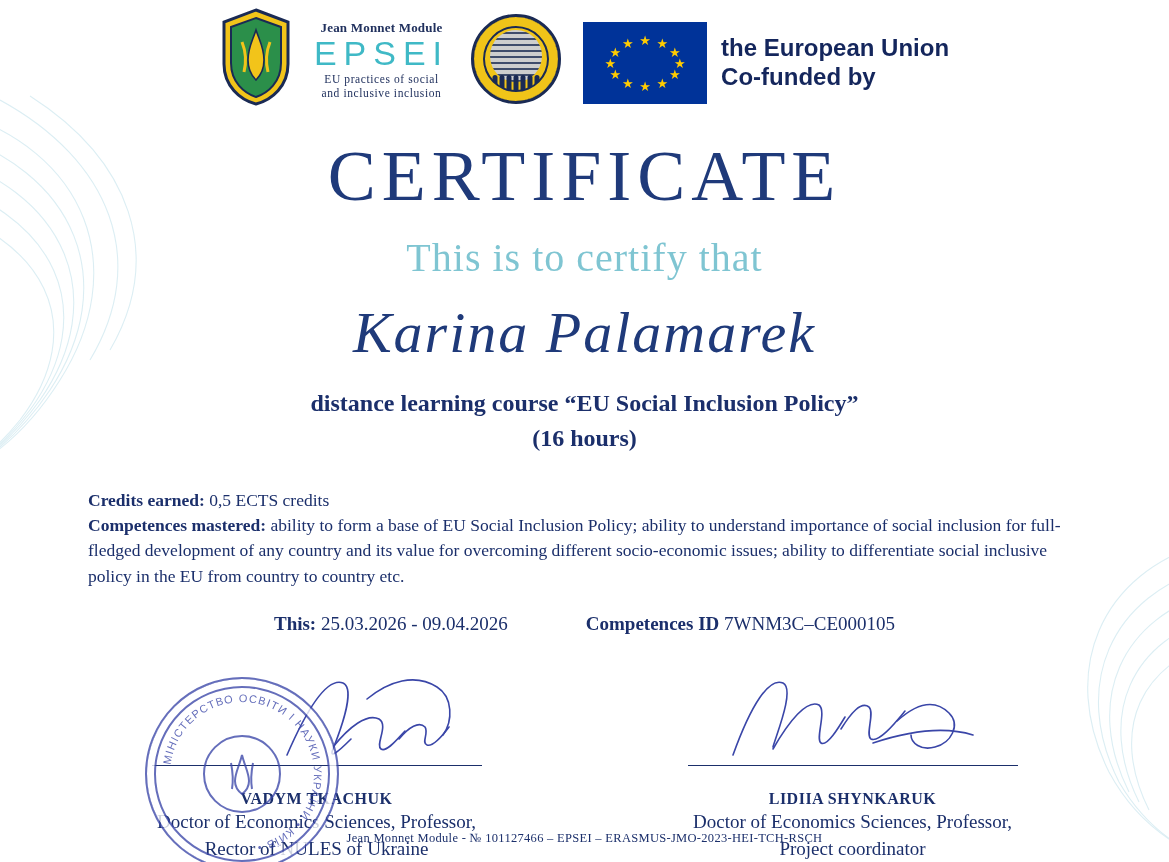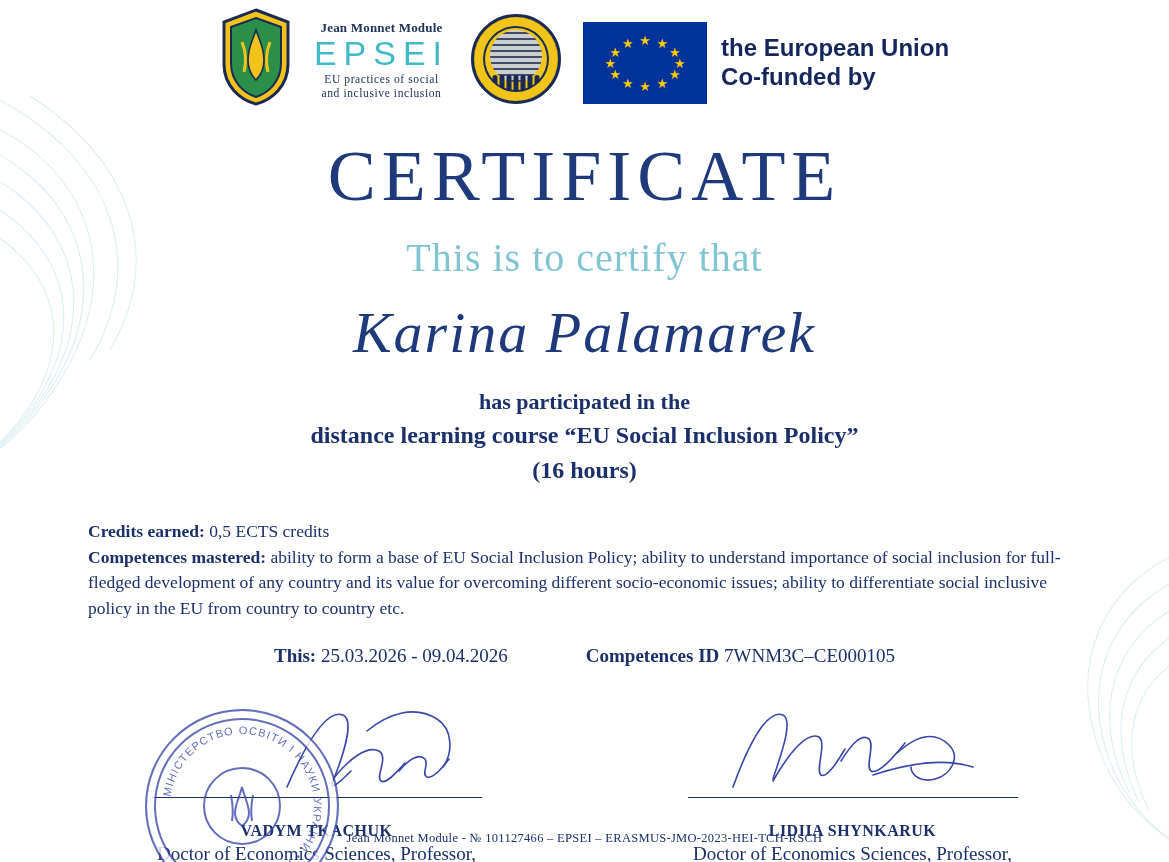--- a/index.html
+++ b/index.html
@@ -367,21 +367,20 @@
         <div>Co-funded by</div>
       </div>
     </div>
   </div>
 
   <div class="title">CERTIFICATE</div>
   <div class="subtitle">This is to certify that</div>
   <div class="recipient">Karina Palamarek</div>
 
   <div class="participated">
-    <div>has participated in the</div>
     <div class="course-line">distance learning course “EU Social Inclusion Policy”</div>
     <div class="course-line">(16 hours)</div>
   </div>
 
   <div class="details">
     <div>
       <b>Credits earned:</b>
       <span>0,5 ECTS credits</span>
     </div>
     <div>

